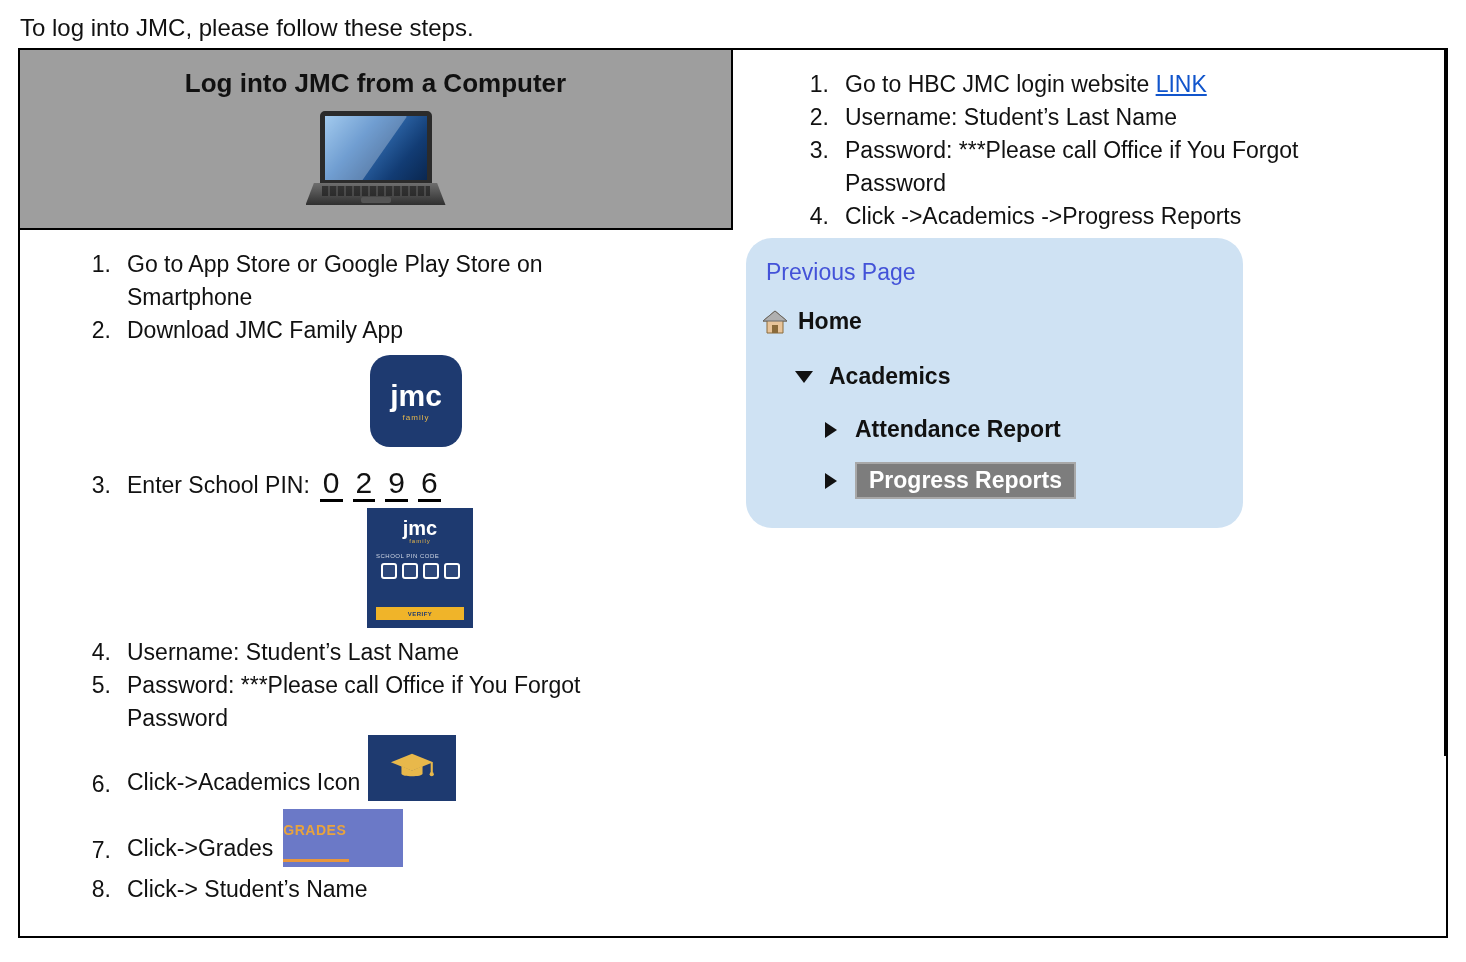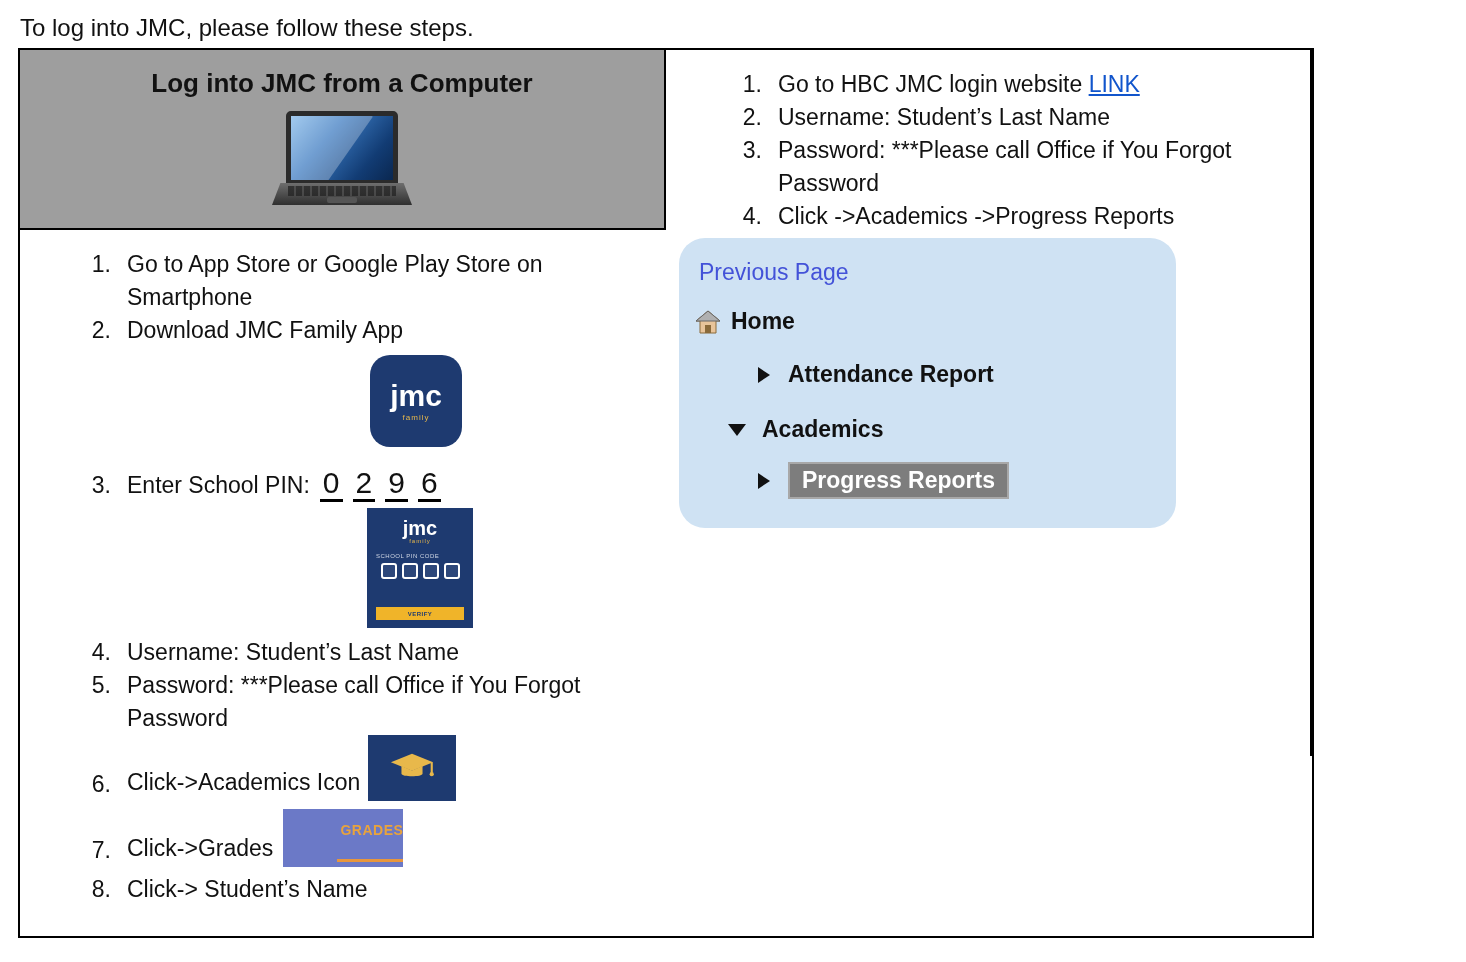--- a/index.html
+++ b/index.html
@@ -1,20 +1,20 @@
 <!DOCTYPE html>
 <html><head>
 <meta charset="utf-8">
 <style>
   * { box-sizing: border-box; margin: 0; padding: 0; }
   html,body { width:1466px; height:962px; background:#fff; font-family:"Liberation Sans", sans-serif; color:#111; overflow:hidden; }
 
   .intro { font-size:24px; margin:14px 0 6px 20px; }
 
-  .jmc-table { margin:0 18px; border:2px solid #000; display:grid; grid-template-columns:1fr 1fr; grid-template-rows:180px auto; width:1296px; }
+  .jmc-table { margin:0 18px; border:2px solid #000; display:grid; grid-template-columns:1fr 1fr; grid-template-rows:180px auto; width:1430px; }
   .cell { background:#fff; }
   .cell-header { background:#9e9e9e; border-bottom:2px solid #000; display:flex; flex-direction:column; align-items:center; }
   .b-right { border-right:2px solid #000; }
   .cell-body { min-height:706px; padding-top:18px; }
 
   .header-title { font-size:26px; font-weight:bold; margin-top:18px; }
 
   
   .laptop { display:flex; flex-direction:column; align-items:center; margin-top:12px; }
   .laptop-screen { width:112px; height:72px; border:5px solid #2b2b2b; border-bottom-width:3px; background:linear-gradient(130deg,#7fb6e8 0%,#3a79c0 35%,#123c74 75%,#0a2750 100%); border-radius:5px 5px 0 0; position:relative; overflow:hidden; }
@@ -59,21 +59,21 @@
   .pin-label { color:#cfd6e4; font-size:6px; margin-top:9px; align-self:flex-start; margin-left:9px; letter-spacing:.5px; }
   .pin-boxes { display:flex; gap:5px; margin-top:4px; }
   .pin-box { width:16px; height:16px; border:2px solid #fff; border-radius:3px; background:rgba(255,255,255,0.07); }
   .verify-btn { margin-top:auto; margin-bottom:8px; width:88px; height:13px; background:#f0b429; color:#1e3a70; font-size:6px; font-weight:bold; display:flex; align-items:center; justify-content:center; letter-spacing:.5px; }
 
   .step4 { margin-top:8px; }
   .icon-row { align-items:flex-end; }
   .icon-row .txt { margin-bottom:2px; }
   .acad-icon { width:88px; height:66px; background:#1e3a70; display:flex; align-items:center; justify-content:center; margin-left:8px; flex:none; }
   .grades-row { margin-top:8px; }
-  .grades-btn { width:120px; height:58px; background:#6b79c7; display:flex; flex-direction:column; align-items:flex-end; justify-content:center; margin-left:10px; flex:none; }
+  .grades-btn { width:120px; height:58px; background:#6b79c7; display:flex; flex-direction:column; align-items:flex-start; justify-content:center; margin-left:10px; flex:none; }
   .grades-label { color:#e8a33d; font-weight:bold; font-size:14px; letter-spacing:.5px; }
   .grades-underline { width:66px; height:3px; background:#e8963c; margin-top:12px; }
   .step8 { margin-top:6px; }
 </style>
 </head>
 <body>
 
 <div>
   <div class="intro">To log into JMC, please follow these steps.</div>
 
@@ -115,27 +115,27 @@
       <div class="nav-shot">
         <div class="prev">Previous Page</div>
         <div class="nav-row home-row">
           <svg width="26" height="24" viewBox="0 0 26 24">
             <polygon points="13,1 25,11 21,11 21,23 5,23 5,11 1,11" fill="#e8c49a" stroke="#8a6a3a" stroke-width="1"></polygon>
             <polygon points="13,1 25,11 1,11" fill="#b0b0b0" stroke="#666" stroke-width="1"></polygon>
             <rect x="10" y="15" width="6" height="8" fill="#8a6a3a"></rect>
           </svg>
           <span>Home</span>
         </div>
+        <div class="nav-row acad-row">
+          <span class="tri-down"></span>
+          <span>Academics</span>
+        </div>
         <div class="nav-row att-row">
           <span class="tri-right"></span>
           <span>Attendance Report</span>
-        </div>
-        <div class="nav-row acad-row">
-          <span class="tri-down"></span>
-          <span>Academics</span>
         </div>
         <div class="nav-row prog-row">
           <span class="tri-right"></span>
           <span class="prog-box">Progress Reports</span>
         </div>
       </div>
     </div>
 
     <div class="cell cell-body right">
       <div class="step">

